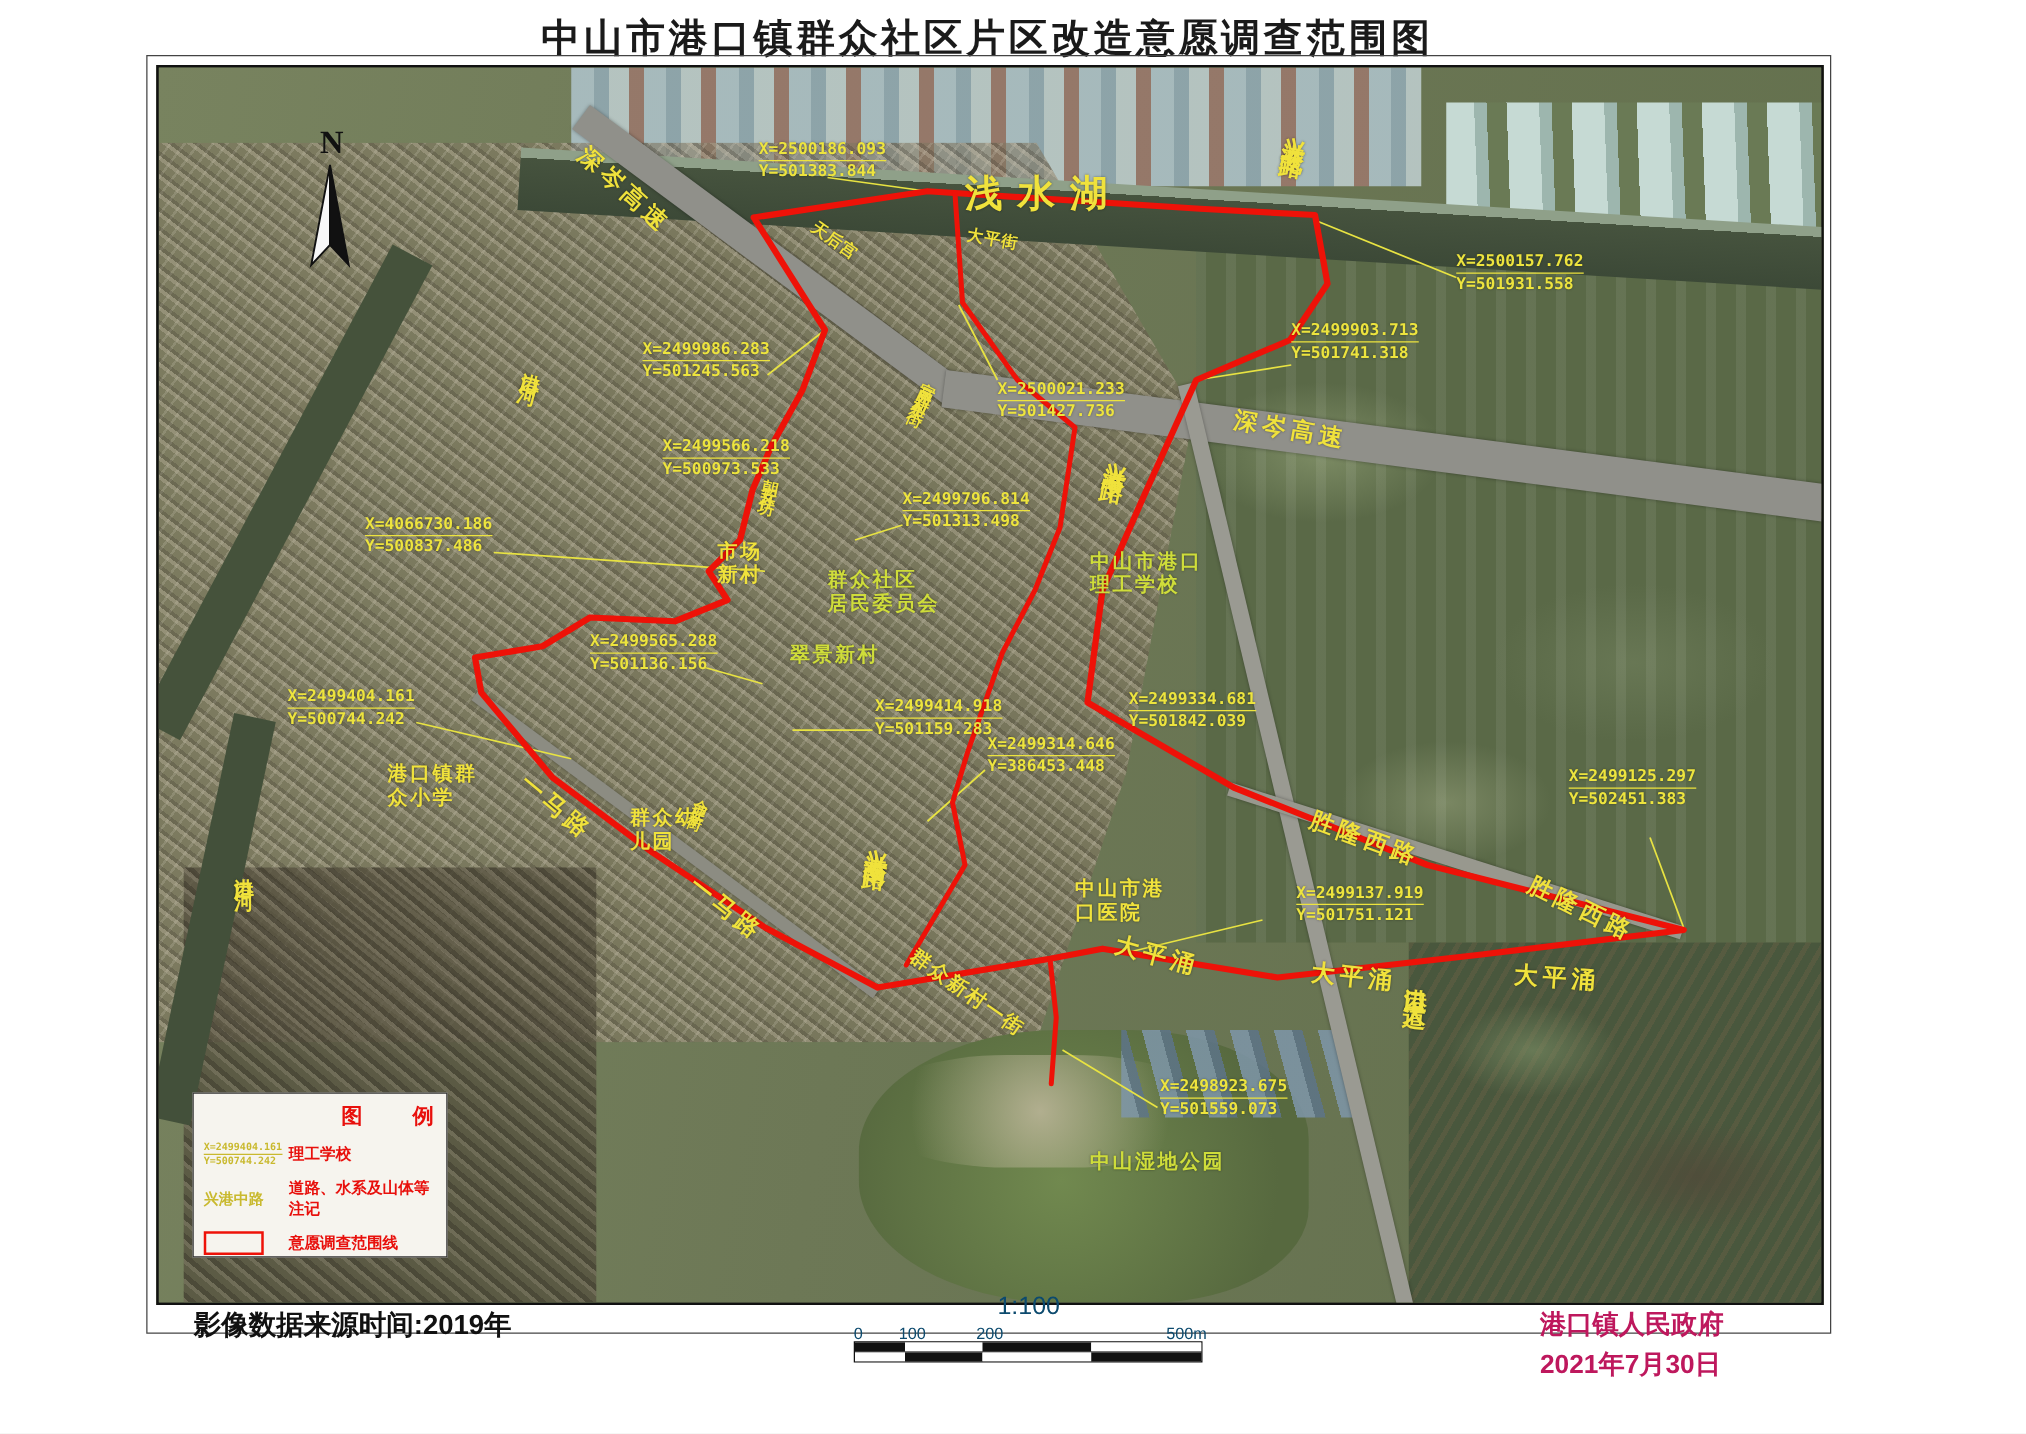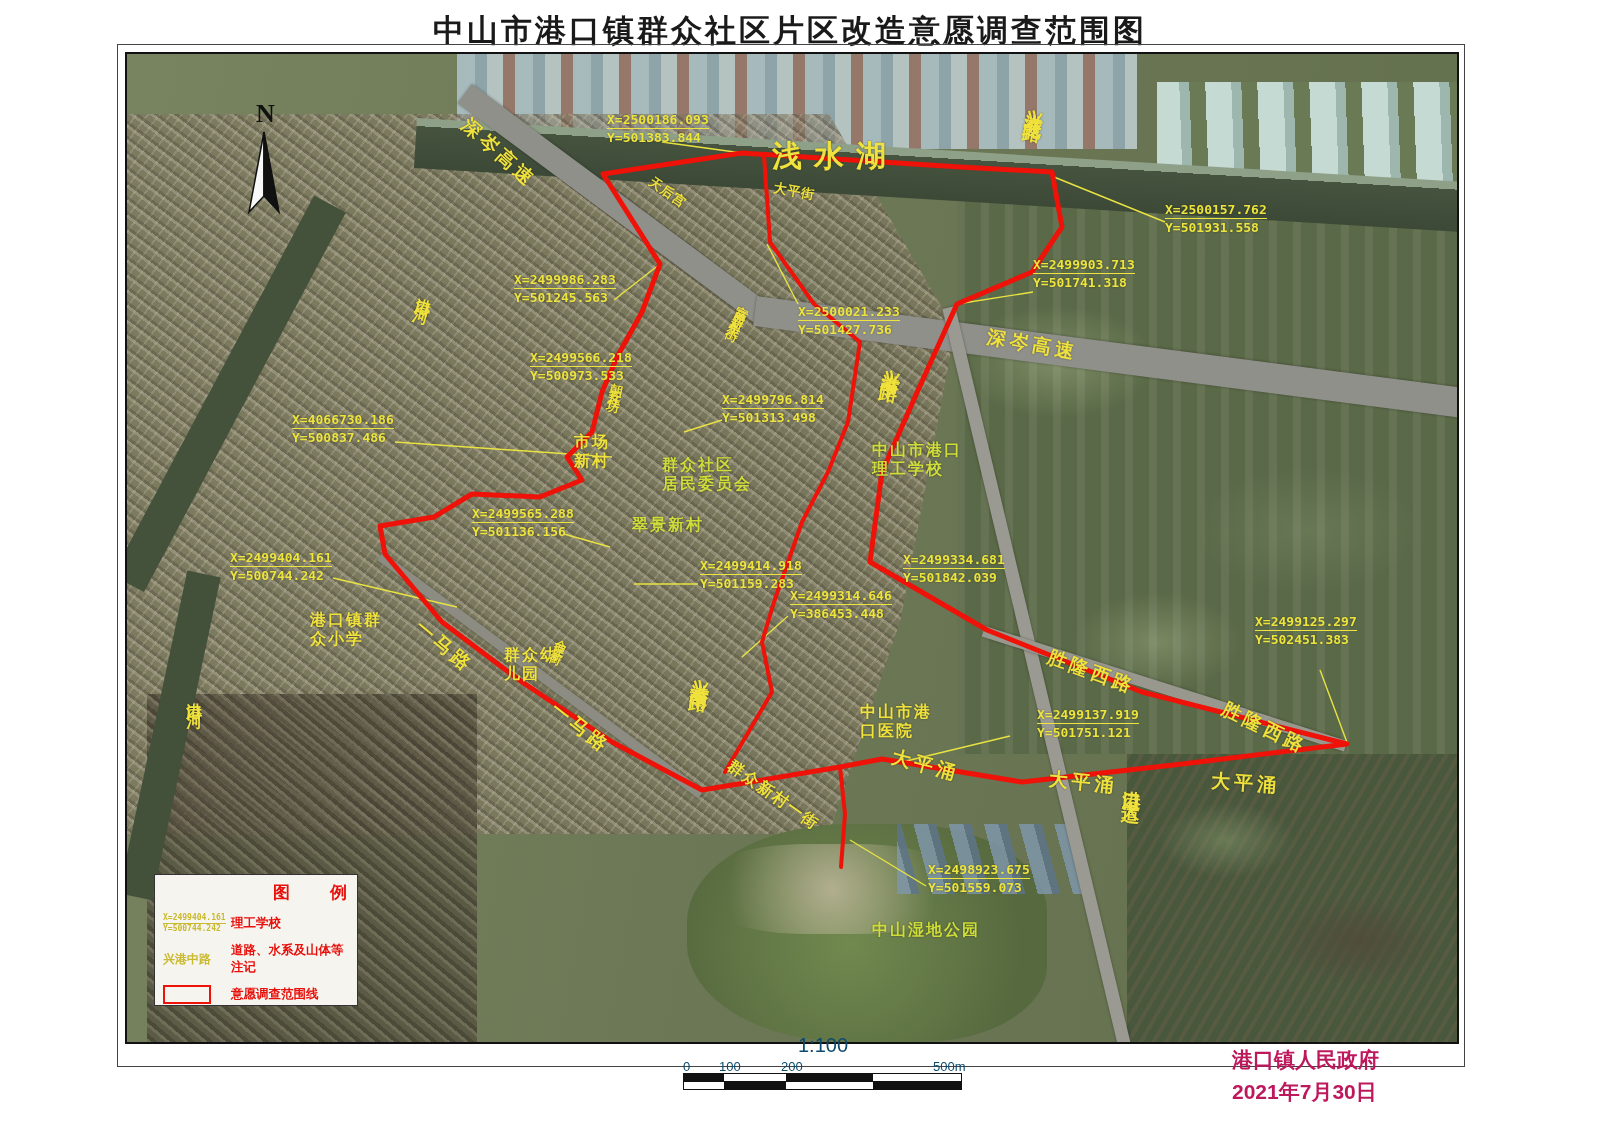--- a/index.html
+++ b/index.html
@@ -286,20 +286,21 @@
         <span class="cy">Y=501751.121</span>
       </div>
       <div class="coord" style="left: 801px; top: 808px;">
         <span class="cx">X=2498923.675</span>
         <span class="cy">Y=501559.073</span>
       </div>
     </div>
 </div>
 
 <div class="footer-left">
+  <div>影像数据来源时间:2019年</div>
 </div>
 
 <div class="scale-wrap">
   <div class="scale-ratio">1:100</div>
   <div class="scale-ticks" id="scale-ticks">
       <span style="left: 0px;">0</span>
       <span style="left: 36px;">100</span>
       <span style="left: 98px;">200</span>
       <span style="left: 250px;">500m</span>
     </div>

